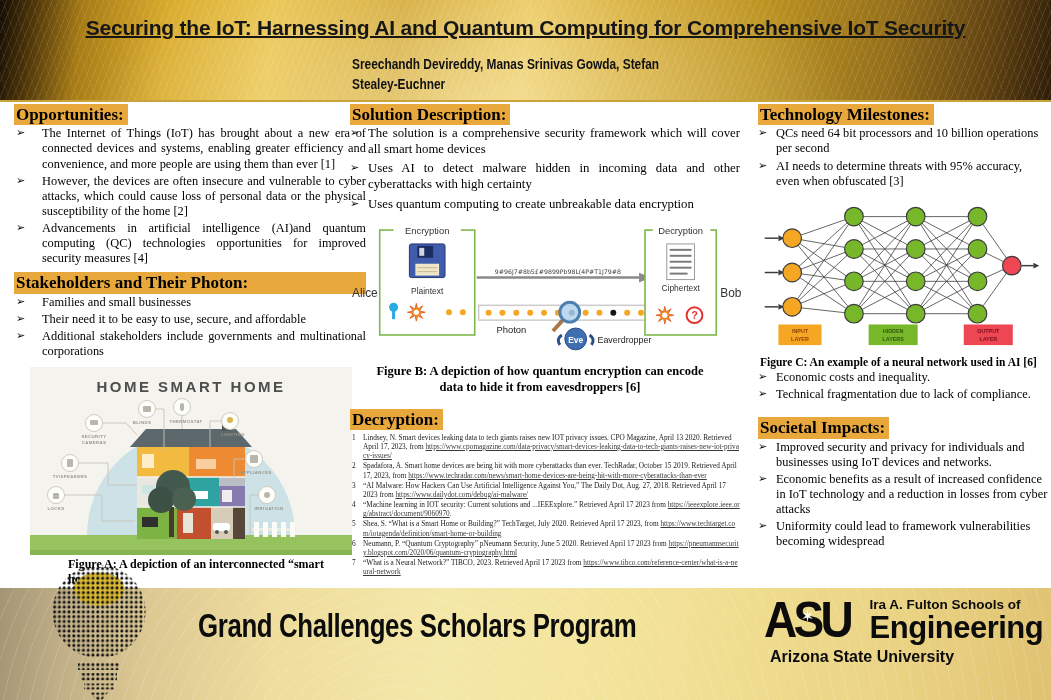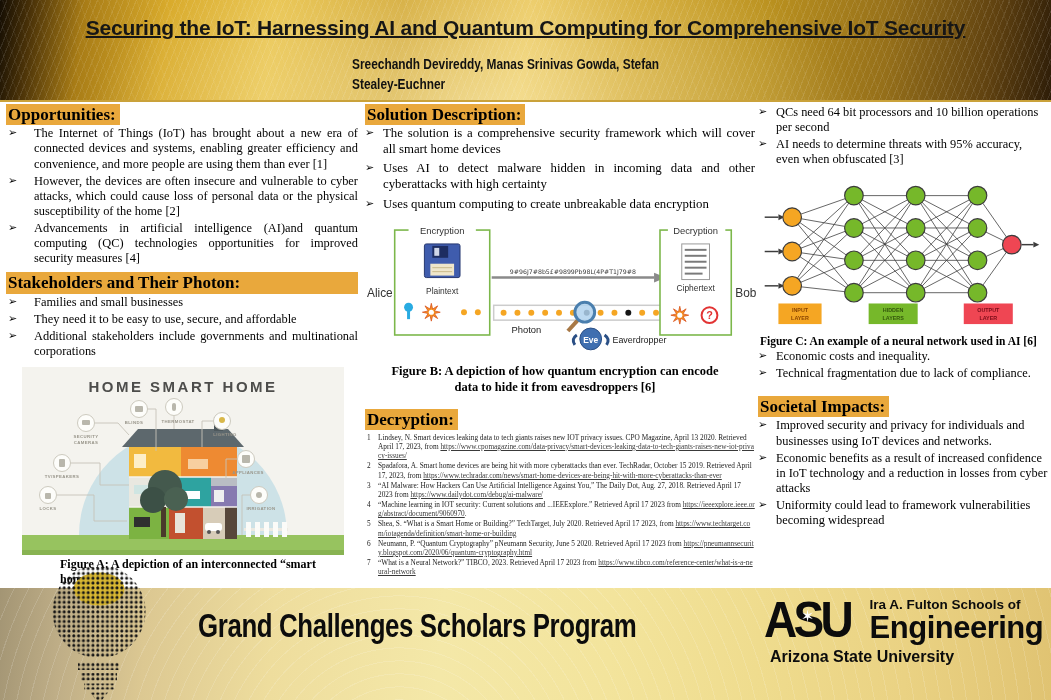--- a/index.html
+++ b/index.html
@@ -17,22 +17,22 @@
       repeating-linear-gradient(112deg, rgba(255,255,255,.10) 0 1px, transparent 1px 6px),
       repeating-linear-gradient(70deg, rgba(255,255,255,.05) 0 1px, transparent 1px 9px);}
   .title{position:absolute;left:0;top:16px;width:100%;text-align:center;
     font:bold 21px "Liberation Sans",sans-serif;color:#161616;
     text-decoration:underline;text-decoration-thickness:2px;letter-spacing:-.2px;}
   .authors{position:absolute;left:352px;top:54px;font:bold 14.5px/1.4 "Liberation Sans",sans-serif;
     color:#111;transform:scaleX(.82);transform-origin:left top;}
 
   
   .col{position:absolute;top:100px;padding-top:4px;}
-  #col-left{left:6px;width:352px;}
-  #col-mid{left:365px;width:390px;}
+  #col-left{left:14px;width:352px;}
+  #col-mid{left:350px;width:390px;}
   #col-right{left:758px;width:290px;}
 
   .h{display:inline-block;background:#E9A83C;font:bold 17px/1.25 "Liberation Serif",serif;
      padding:0 4px 0 2px;color:#000;}
   .h.bar{display:block;}
   .mt{margin-top:13px;}
 
   .blist{margin:1px 0 0;padding:0;list-style:none;font:12.4px/1.22 "Liberation Serif",serif;}
   .blist li{display:flex;margin-bottom:2px;}
   .blist .ar{flex:0 0 18px;font:11px/1.35 "DejaVu Sans",sans-serif;}
@@ -114,21 +114,21 @@
     </ul>
 
     <span class="h bar mt" style="margin-top:6px">Stakeholders and Their Photon:</span>
     <ul class="blist lg just">
       <li>
           <span class="ar">➢</span>
           <span class="tx">Families and small businesses</span>
         </li>
       <li>
           <span class="ar">➢</span>
-          <span class="tx">They need it to be easy to use, secure, and affordable</span>
+          <span class="tx">Their need it to be easy to use, secure, and affordable</span>
         </li>
       <li>
           <span class="ar">➢</span>
           <span class="tx">Additional stakeholders include governments and multinational corporations</span>
         </li>
     </ul>
 
     
     <svg class="figa" viewBox="0 0 322 188">
       <rect width="322" height="188" fill="#f4f3ee"></rect>
@@ -369,20 +369,21 @@
           <span class="reftext"><span>Neumann, P. “Quantum Cryptography” pNeumann Security, June 5 2020. Retrieved April 17 2023 from</span> <a href="#">https://pneumannsecurity.blogspot.com/2020/06/quantum-cryptography.html</a></span>
         </li>
       <li>
           <span class="rn">7</span>
           <span class="reftext"><span>“What is a Neural Network?” TIBCO, 2023. Retrieved April 17 2023 from</span> <a href="#">https://www.tibco.com/reference-center/what-is-a-neural-network</a></span>
         </li>
     </ol>
   </div>
 
   <div class="col" id="col-right">
+    <span class="h">Technology Milestones:</span>
     <ul class="blist">
       <li>
           <span class="ar">➢</span>
           <span class="tx">QCs need 64 bit processors and 10 billion operations per second</span>
         </li>
       <li>
           <span class="ar">➢</span>
           <span class="tx">AI needs to determine threats with 95% accuracy, even when obfuscated [3]</span>
         </li>
     </ul>

